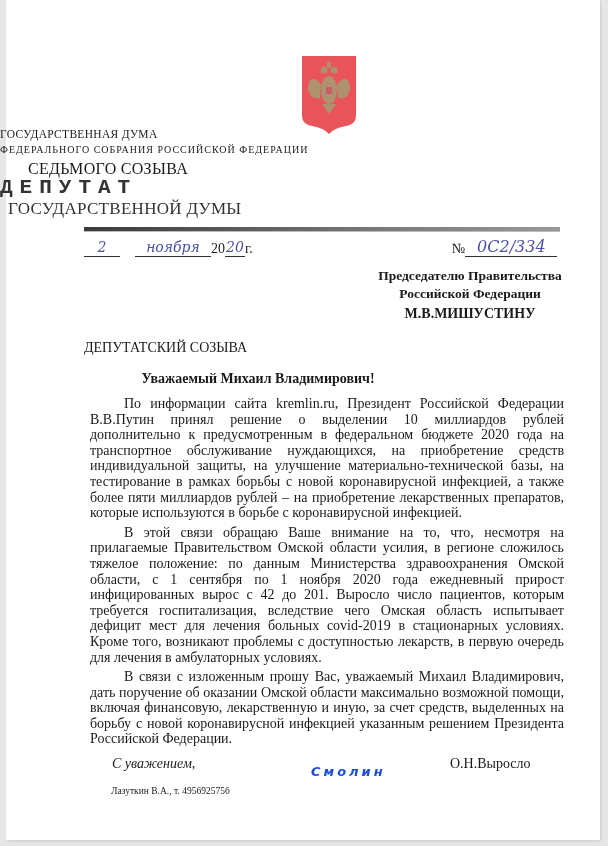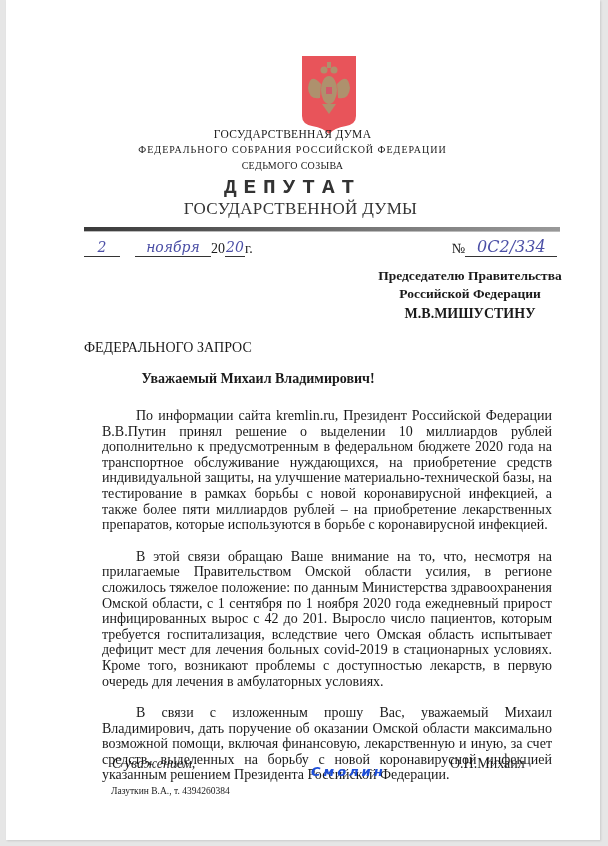--- a/index.html
+++ b/index.html
@@ -10,24 +10,24 @@
       color: #1a1a1a;
     }
     .page {
       position: absolute; left: 6px; top: 0; width: 594px; height: 840px;
       background: #ffffff;
       box-shadow: 1px 1px 2px rgba(0,0,0,0.12);
     }
     .emblem {
       position: absolute; left: 300px; top: 54px; width: 58px; height: 82px;
     }
-    .hdr { position: absolute; left: 12px; width: 561px; text-align: center; }
+    .hdr { position: absolute; left: 0; width: 561px; }
     .hdr1 { top: 128px; font-size: 11.5px; letter-spacing: 0.3px; }
     .hdr2 { top: 144px; font-size: 10px; letter-spacing: 1px; }
-    .hdr3 { top: 160px; font-size: 10px; letter-spacing: 0.3px; }
+    .hdr3 { top: 160px; font-size: 16px; letter-spacing: 0.3px; margin-left: 28px; }
     .hdr4 { top: 176px; font-size: 21px; font-weight: bold; letter-spacing: 7px; color: #333; font-family: Liberation Mono, monospace; }
     .hdr5 { top: 199px; font-size: 17px; letter-spacing: 0.3px; color: #333; margin-left: 8px; }
     .rule {
       position: absolute; left: 84px; top: 227px; width: 476px; height: 4px;
       background: linear-gradient(90deg, #3a3a3a, #777 60%, #999);
       border-bottom: 1px solid #bbb;
     }
     .hand { font-family: "DejaVu Serif", serif; font-style: italic; color: #4b4fa6; }
     .date-row { position: absolute; left: 84px; top: 238px; font-size: 14px; height: 22px; }
     .u { display: inline-block; border-bottom: 1px solid #333; text-align: center; line-height: 18px; vertical-align: bottom; }
@@ -35,21 +35,21 @@
     .addr { position: absolute; left: 360px; width: 220px; text-align: center; font-weight: bold; font-size: 13.5px; }
     .addr1 { top: 268px; }
     .addr2 { top: 286px; }
     .addr3 { top: 306px; font-size: 14px; }
     .req-title { position: absolute; left: 84px; top: 340px; font-size: 14px; }
     .greeting { position: absolute; left: 0; width: 516px; top: 371px; text-align: center; font-weight: bold; font-size: 14px; }
     .body-text {
       position: absolute; left: 86px; width: 482px; top: 392px;
       font-size: 14px; line-height: 15.6px; text-align: justify;
     }
-    .body-text p { margin: 16px; text-indent: 34px; }
+    .body-text p { margin: 4px; text-indent: 34px; }
     .closing { position: absolute; left: 112px; top: 756px; font-size: 14px; font-style: italic; }
     .signature { position: absolute; left: 311px; top: 764px; font-family: "DejaVu Sans", sans-serif; font-style: italic; font-weight: bold; color: #1d4ed8; font-size: 13px; letter-spacing: 3px; }
     .signer { position: absolute; left: 450px; top: 756px; font-size: 14px; }
     .contact { position: absolute; left: 111px; top: 786px; font-size: 9.5px; }
   </style>
 </head>
 <body>
 
 <div class="page"></div>
 
@@ -82,25 +82,25 @@
 </div>
 
 <div class="num-row">
   <span>№</span><span class="u hand" style="width:92px;font-size:16px">0С2/334</span>
 </div>
 
 <div class="addr addr1">Председателю Правительства</div>
 <div class="addr addr2">Российской Федерации</div>
 <div class="addr addr3">М.В.МИШУСТИНУ</div>
 
-<div class="req-title">ФЕДЕРАЛЬНОГО ЗАПРОС</div>
+<div class="req-title">ДЕПУТАТСКИЙ СОЗЫВА</div>
 <div class="greeting">Уважаемый Михаил Владимирович!</div>
 
 <div class="body-text">
   <p>По информации сайта kremlin.ru, Президент Российской Федерации В.В.Путин принял решение о выделении 10 миллиардов рублей дополнительно к предусмотренным в федеральном бюджете 2020 года на транспортное обслуживание нуждающихся, на приобретение средств индивидуальной защиты, на улучшение материально-технической базы, на тестирование в рамках борьбы с новой коронавирусной инфекцией, а также более пяти миллиардов рублей – на приобретение лекарственных препаратов, которые используются в борьбе с коронавирусной инфекцией.</p>
   <p>В этой связи обращаю Ваше внимание на то, что, несмотря на прилагаемые Правительством Омской области усилия, в регионе сложилось тяжелое положение: по данным Министерства здравоохранения Омской области, с 1 сентября по 1 ноября 2020 года ежедневный прирост инфицированных вырос с 42 до 201. Выросло число пациентов, которым требуется госпитализация, вследствие чего Омская область испытывает дефицит мест для лечения больных covid-2019 в стационарных условиях. Кроме того, возникают проблемы с доступностью лекарств, в первую очередь для лечения в амбулаторных условиях.</p>
   <p>В связи с изложенным прошу Вас, уважаемый Михаил Владимирович, дать поручение об оказании Омской области максимально возможной помощи, включая финансовую, лекарственную и иную, за счет средств, выделенных на борьбу с новой коронавирусной инфекцией указанным решением Президента Российской Федерации.</p>
 </div>
 
 <div class="closing">С уважением,</div>
 <div class="signature">Смолин</div>
-<div class="signer">О.Н.Михаил</div>
-<div class="contact">Лазуткин В.А., т. 4394260384</div>
+<div class="signer">О.Н.Выросло</div>
+<div class="contact">Лазуткин В.А., т. 4956925756</div>
 
 </body></html>

